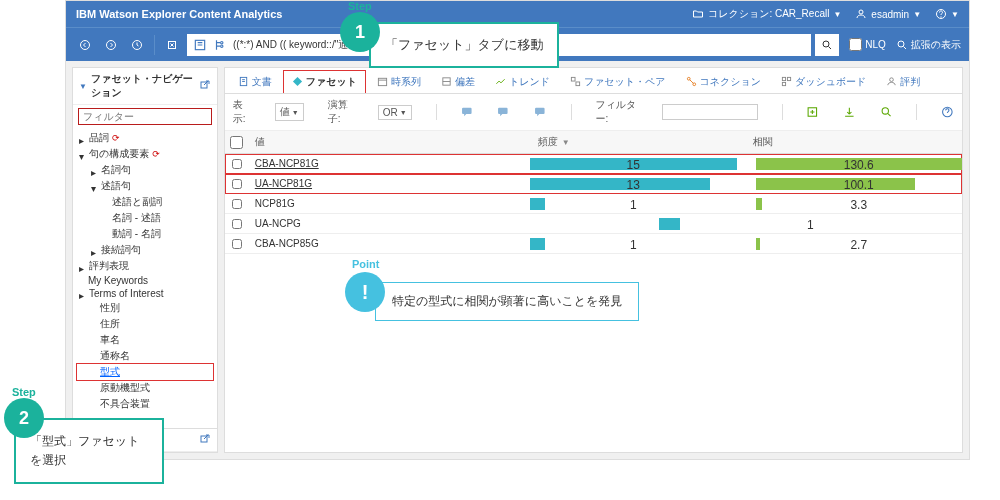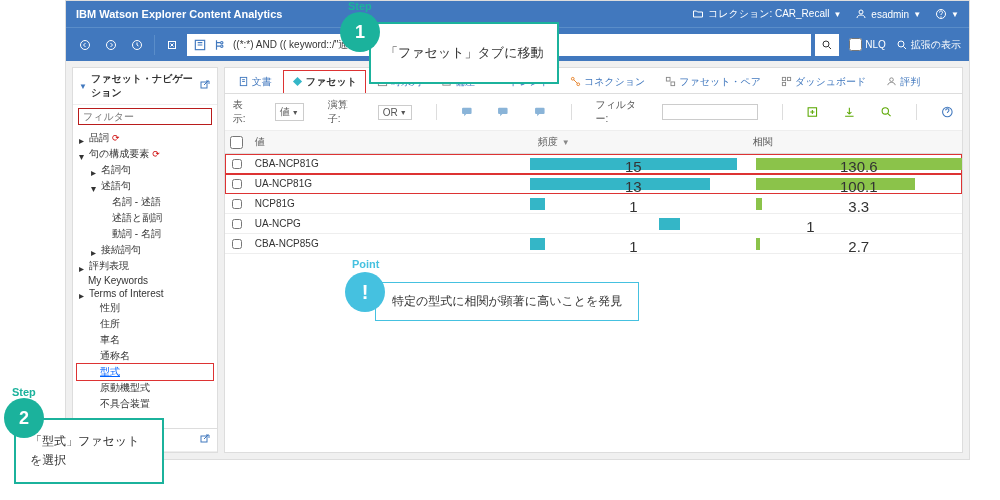--- a/index.html
+++ b/index.html
@@ -49,36 +49,36 @@
   .tb2-filter { border: 1px solid #ccc; width: 120px; height: 16px; }
   .table { flex: 1; overflow: hidden; }
   .thead { display: flex; background: #f7f7f7; border-bottom: 1px solid #ddd; font-size: 10px; color: #555; }
   .th { padding: 4px 6px; display: flex; align-items: center; }
   .th-cb { width: 24px; justify-content: center; }
   .th-val { flex: 1.6; }
   .th-freq { flex: 1.2; }
   .th-corr { flex: 1.2; }
   .th-sort { font-size: 8px; margin-left: 4px; color: #888; }
   .tr { display: flex; border-bottom: 1px solid #eee; font-size: 10px; align-items: center; height: 20px; }
-  .tr.hl-row { outline: 1px solid #d33; outline-offset: -1px; }
+  .tr.hl-row { outline: 1px solid #d33; outline-offset: -1px; text-decoration: underline; }
   .td-cb { width: 24px; display: flex; justify-content: center; }
   .td-cb input { width: 10px; height: 10px; }
   .td-val { flex: 1.6; padding-left: 6px; }
   .td-freq { flex: 1.2; display: flex; align-items: center; }
   .td-corr { flex: 1.2; display: flex; align-items: center; padding-left: 19px; }
   .bar-wrap { position: relative; width: 100%; height: 14px; }
   .bar { position: absolute; top: 1px; height: 12px; left: 0; }
   .bar-freq { background: #34b6c7; }
   .bar-corr { background: #8bc34a; }
-  .bar-label { position: absolute; width: 100%; text-align: center; top: 1px; font-size: 15px; }
+  .bar-label { position: absolute; width: 100%; text-align: center; top: 1px; font-size: 12px; }
 
   
   .step-label { position: absolute; color: #1bb29c; font-size: 11px; font-weight: bold; }
   .step-circle { position: absolute; width: 40px; height: 40px; border-radius: 50%; background: #1bb29c; color: #fff; display: flex; align-items: center; justify-content: center; font-size: 18px; font-weight: bold; z-index: 10; }
-  .step-box { position: absolute; background: #fff; border: 2px solid #1bb29c; padding: 20px 14px; font-size: 13px; z-index: 9; }
+  .step-box { position: absolute; background: #fff; border: 2px solid #1bb29c; padding: 12px 14px; font-size: 13px; z-index: 9; }
   .step-box-sm { position: absolute; background: #fff; border: 2px solid #1bb29c; padding: 12px 14px; font-size: 12px; z-index: 9; width: 150px; line-height: 1.6; }
   .point-label { position: absolute; color: #45c1e0; font-size: 11px; font-weight: bold; }
   .point-circle { position: absolute; width: 40px; height: 40px; border-radius: 50%; background: #45c1e0; color: #fff; display: flex; align-items: center; justify-content: center; font-size: 20px; font-weight: bold; z-index: 10; }
   .point-box { position: absolute; background: #fff; border: 1px solid #45c1e0; padding: 10px 16px; font-size: 12px; z-index: 9; }
   .dropdown-caret { font-size: 8px; }
 </style>
 </head>
 <body>
 
 <div class="app">
@@ -196,25 +196,25 @@
           <div class="tree-item ind1">
             <span class="tree-toggle">▸</span>
             <span>名詞句</span>
           </div>
           <div class="tree-item ind1">
             <span class="tree-toggle">▾</span>
             <span>述語句</span>
           </div>
           <div class="tree-item ind2">
             <span class="tree-dot"></span>
+            <span>述語と副詞</span>
+          </div>
+          <div class="tree-item ind2">
+            <span class="tree-dot"></span>
             <span>名詞 - 述語</span>
-          </div>
-          <div class="tree-item ind2">
-            <span class="tree-dot"></span>
-            <span>述語と副詞</span>
           </div>
           <div class="tree-item ind2">
             <span class="tree-dot"></span>
             <span>動詞 - 名詞</span>
           </div>
           <div class="tree-item ind1">
             <span class="tree-toggle">▸</span>
             <span>接続詞句</span>
           </div>
           <div class="tree-item ind0">
@@ -299,33 +299,33 @@
               </svg></span>
             <span>偏差</span>
           </div>
           <div class="tab">
             <span><svg class="tab-ic" viewBox="0 0 24 24" fill="none" stroke="#5aa700" stroke-width="2">
                 <path d="M3 17l6-6 4 4 8-8"></path>
               </svg></span>
             <span>トレンド</span>
           </div>
           <div class="tab">
+            <span><svg class="tab-ic" viewBox="0 0 24 24" fill="none" stroke="#888" stroke-width="2">
+                <rect x="3" y="3" width="8" height="8"></rect>
+                <rect x="13" y="13" width="8" height="8"></rect>
+              </svg></span>
+            <span>ファセット・ペア</span>
+          </div>
+          <div class="tab">
             <span><svg class="tab-ic" viewBox="0 0 24 24" fill="none" stroke="#e67e22" stroke-width="2">
                 <circle cx="6" cy="6" r="3"></circle>
                 <circle cx="18" cy="18" r="3"></circle>
                 <path d="M8 8l8 8"></path>
               </svg></span>
             <span>コネクション</span>
-          </div>
-          <div class="tab">
-            <span><svg class="tab-ic" viewBox="0 0 24 24" fill="none" stroke="#888" stroke-width="2">
-                <rect x="3" y="3" width="8" height="8"></rect>
-                <rect x="13" y="13" width="8" height="8"></rect>
-              </svg></span>
-            <span>ファセット・ペア</span>
           </div>
           <div class="tab">
             <span><svg class="tab-ic" viewBox="0 0 24 24" fill="none" stroke="#888" stroke-width="2">
                 <rect x="3" y="3" width="7" height="7"></rect>
                 <rect x="14" y="3" width="7" height="7"></rect>
                 <rect x="3" y="14" width="7" height="7"></rect>
               </svg></span>
             <span>ダッシュボード</span>
           </div>
           <div class="tab">

